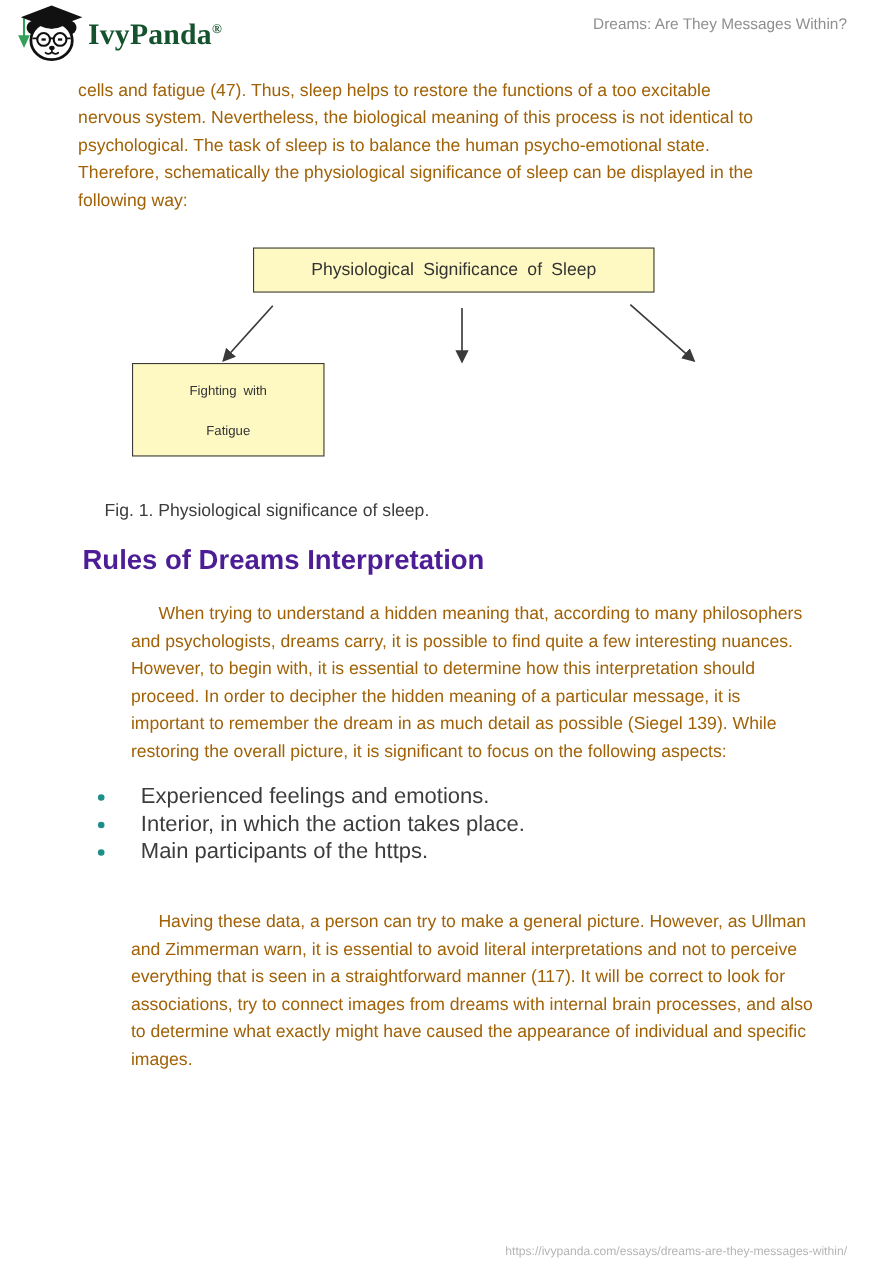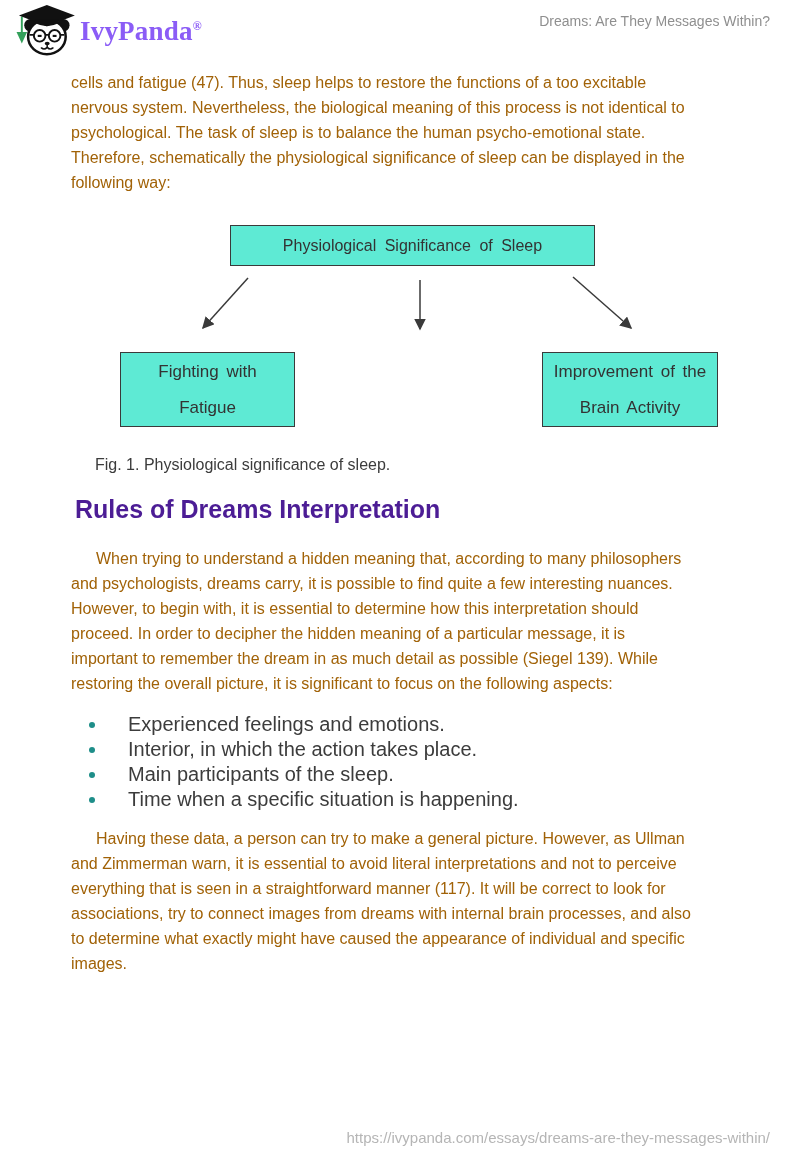--- a/index.html
+++ b/index.html
@@ -4,47 +4,47 @@
 <style>
   html,body{margin:0;padding:0;background:#ffffff;}
   .page{
     position:relative;width:800px;height:1160px;background:#ffffff;
     font-family:"Liberation Sans",sans-serif;color:#3c3c3c;overflow:hidden;
   }
   
   .logo{position:absolute;left:12px;top:4px;width:64px;height:54px;}
   .brand-name{
     position:absolute;left:80px;top:16px;
-    font-family:"Liberation Serif",serif;font-weight:700;font-size:27px;color:#8b5cf6;
+    font-family:"Liberation Serif",serif;font-weight:700;font-size:27px;color:#14532d;
     letter-spacing:.2px;
     text-align:center;
   }
   .brand-reg{font-size:12px;vertical-align:10px;font-weight:700;}
   .doc-title{
     position:absolute;top:12px;right:30px;
     font-size:14px;color:#8f8f8f;line-height:18px;
   }
   
   .body-p{
     position:absolute;left:71px;width:652px;margin:0;
     font-size:16px;line-height:25px;color:#a16207;white-space:pre-line;
   }
-  .indent{text-indent:25px;}
+  .indent{text-indent:25px;margin-left:48px;}
   .p1{top:70px;}
   .p2{top:546px;}
   .p3{top:826px;}
   
   .figure{position:absolute;left:0;top:218px;width:800px;height:212px;filter:blur(0.2px);}
   .dbox{
-    position:absolute;box-sizing:border-box;border:1.5px solid #3a3a3a;background:#5eead4;
+    position:absolute;box-sizing:border-box;border:1.5px solid #3a3a3a;background:#fef9c3;
     display:flex;align-items:center;justify-content:center;text-align:center;
     color:#333;font-size:16px;word-spacing:3px;white-space:pre-line;
   }
   .dbox-root{left:230px;top:7px;width:365px;height:41px;}
-  .dbox-child{top:134px;height:75px;line-height:36px;font-size:17px;}
+  .dbox-child{top:112px;height:85px;line-height:36px;font-size:12px;}
   .dbox-c1{left:120px;width:175px;}
   .dbox-c2{left:330px;width:177px;}
   .dbox-c3{left:542px;width:176px;}
   .arrows{position:absolute;left:0;top:0;width:800px;height:212px;}
   
   .caption{
     position:absolute;left:75px;top:452px;width:652px;margin:0;
     font-size:16px;line-height:25px;color:#3c3c3c;text-indent:20px;
   }
   .section-heading{
@@ -57,21 +57,21 @@
     position:relative;height:25px;line-height:25px;font-size:20px;color:#3c3c3c;
     padding-left:53px;
   }
   .aspects li::before{
     content:"";position:absolute;left:14px;top:10px;width:6px;height:6px;border-radius:50%;
     background:var(--bullet-color,#1e8e89);
   }
   
   .footer-url{
     position:absolute;top:1130px;right:30px;
-    font-size:15px;color:#b5b5b5;line-height:16px;
+    font-size:11px;color:#b5b5b5;line-height:16px;
   }
 </style>
 </head>
 <body>
 
 <div class="page">
 
   <svg class="logo" viewBox="0 0 66 56" aria-hidden="true">
 
     <line x1="10" y1="13" x2="10" y2="30" stroke="#33a05a" stroke-width="2"></line>
@@ -110,40 +110,37 @@
           <path d="M0,0 L8,4 L0,8 z" fill="#3a3a3a"></path>
         </marker>
       </defs>
       <line x1="248" y1="60" x2="203" y2="110" stroke="#3a3a3a" stroke-width="1.5" marker-end="url(#ah)"></line>
       <line x1="420" y1="62" x2="420" y2="111" stroke="#3a3a3a" stroke-width="1.5" marker-end="url(#ah)"></line>
       <line x1="573" y1="59" x2="631" y2="110" stroke="#3a3a3a" stroke-width="1.5" marker-end="url(#ah)"></line>
     </svg>
     <div class="dbox dbox-root" style="word-spacing:4px;">Physiological Significance of Sleep</div>
     <div class="dbox dbox-child dbox-c1">Fighting with
 Fatigue</div>
-    <div class="dbox dbox-child dbox-c3">Improvement of the
-Brain Activity</div>
   </div>
 
   <p class="caption">Fig. 1. Physiological significance of sleep.</p>
 
   <h2 class="section-heading">Rules of Dreams Interpretation</h2>
 
   <p class="body-p p2 indent">When trying to understand a hidden meaning that, according to many philosophers
 and psychologists, dreams carry, it is possible to find quite a few interesting nuances.
 However, to begin with, it is essential to determine how this interpretation should
 proceed. In order to decipher the hidden meaning of a particular message, it is
 important to remember the dream in as much detail as possible (Siegel 139). While
 restoring the overall picture, it is significant to focus on the following aspects:</p>
 
   <ul class="aspects">
     <li>Experienced feelings and emotions.</li>
     <li>Interior, in which the action takes place.</li>
-    <li>Main participants of the sleep.</li>
-    <li>Time when a specific situation is happening.</li>
+    <li>Main participants of the https.</li>
   </ul>
 
   <p class="body-p p3 indent">Having these data, a person can try to make a general picture. However, as Ullman
 and Zimmerman warn, it is essential to avoid literal interpretations and not to perceive
 everything that is seen in a straightforward manner (117). It will be correct to look for
 associations, try to connect images from dreams with internal brain processes, and also
 to determine what exactly might have caused the appearance of individual and specific
 images.</p>
 
   <div class="footer-url">https://ivypanda.com/essays/dreams-are-they-messages-within/</div>

